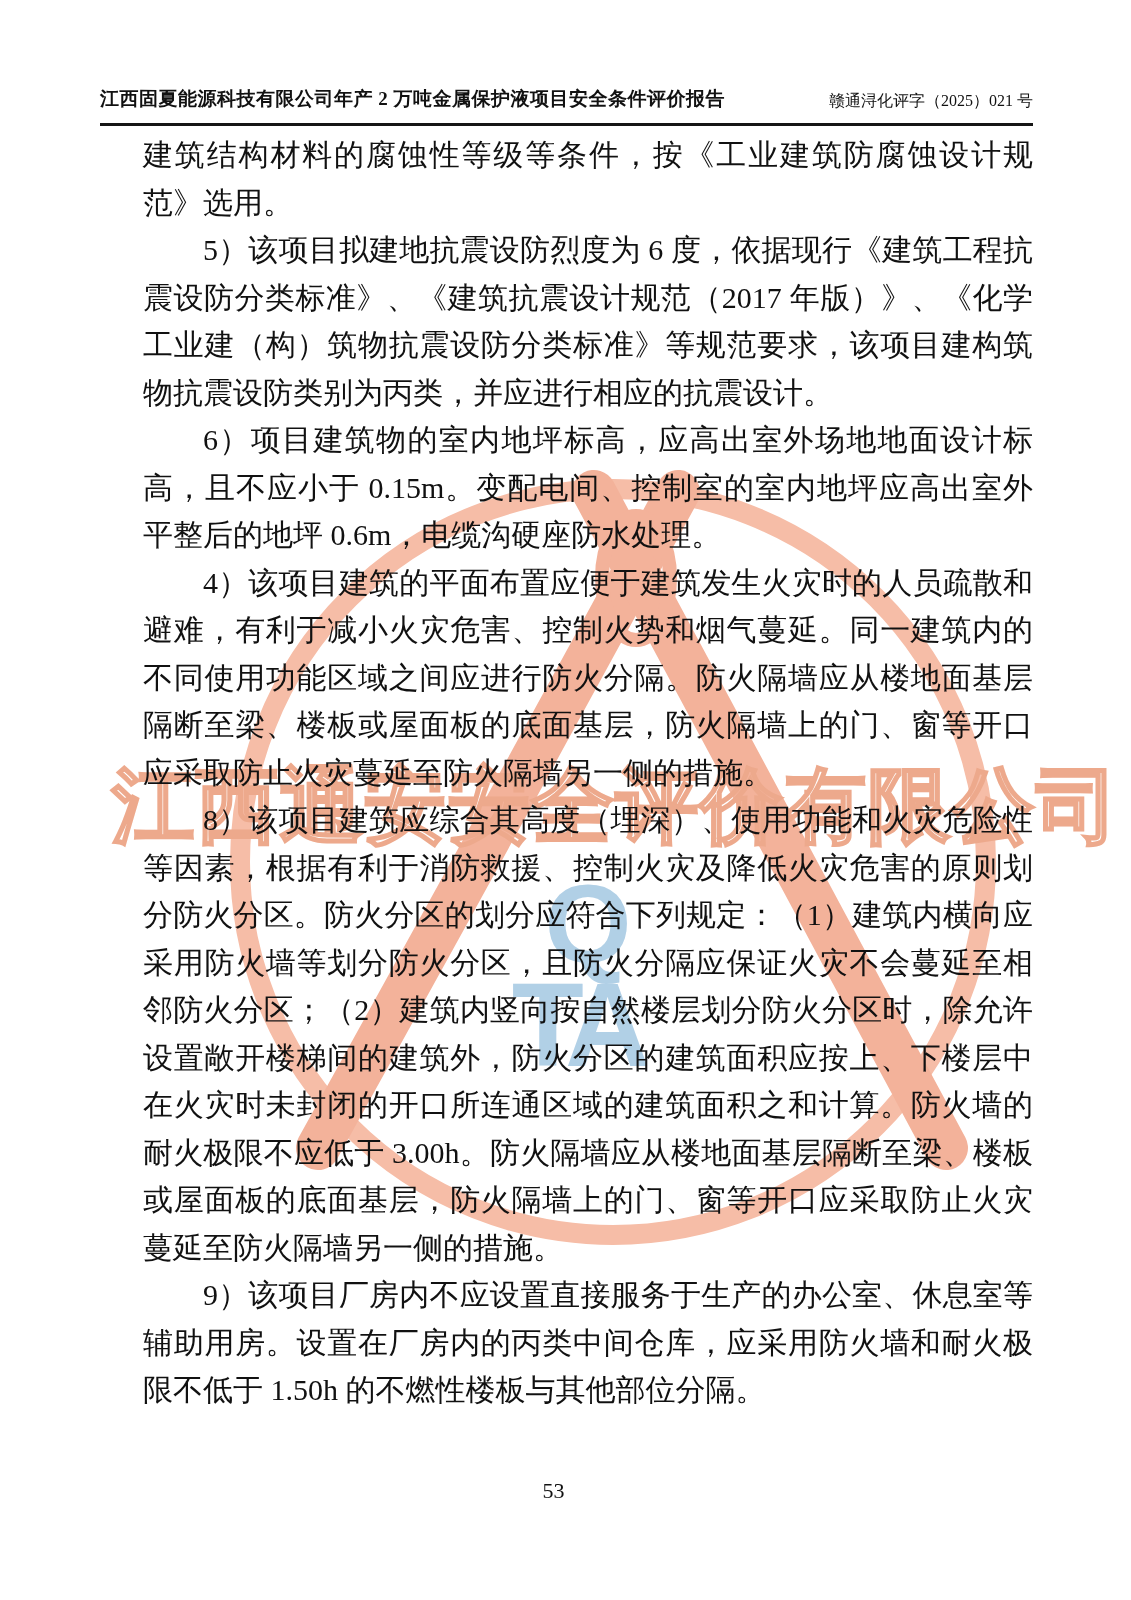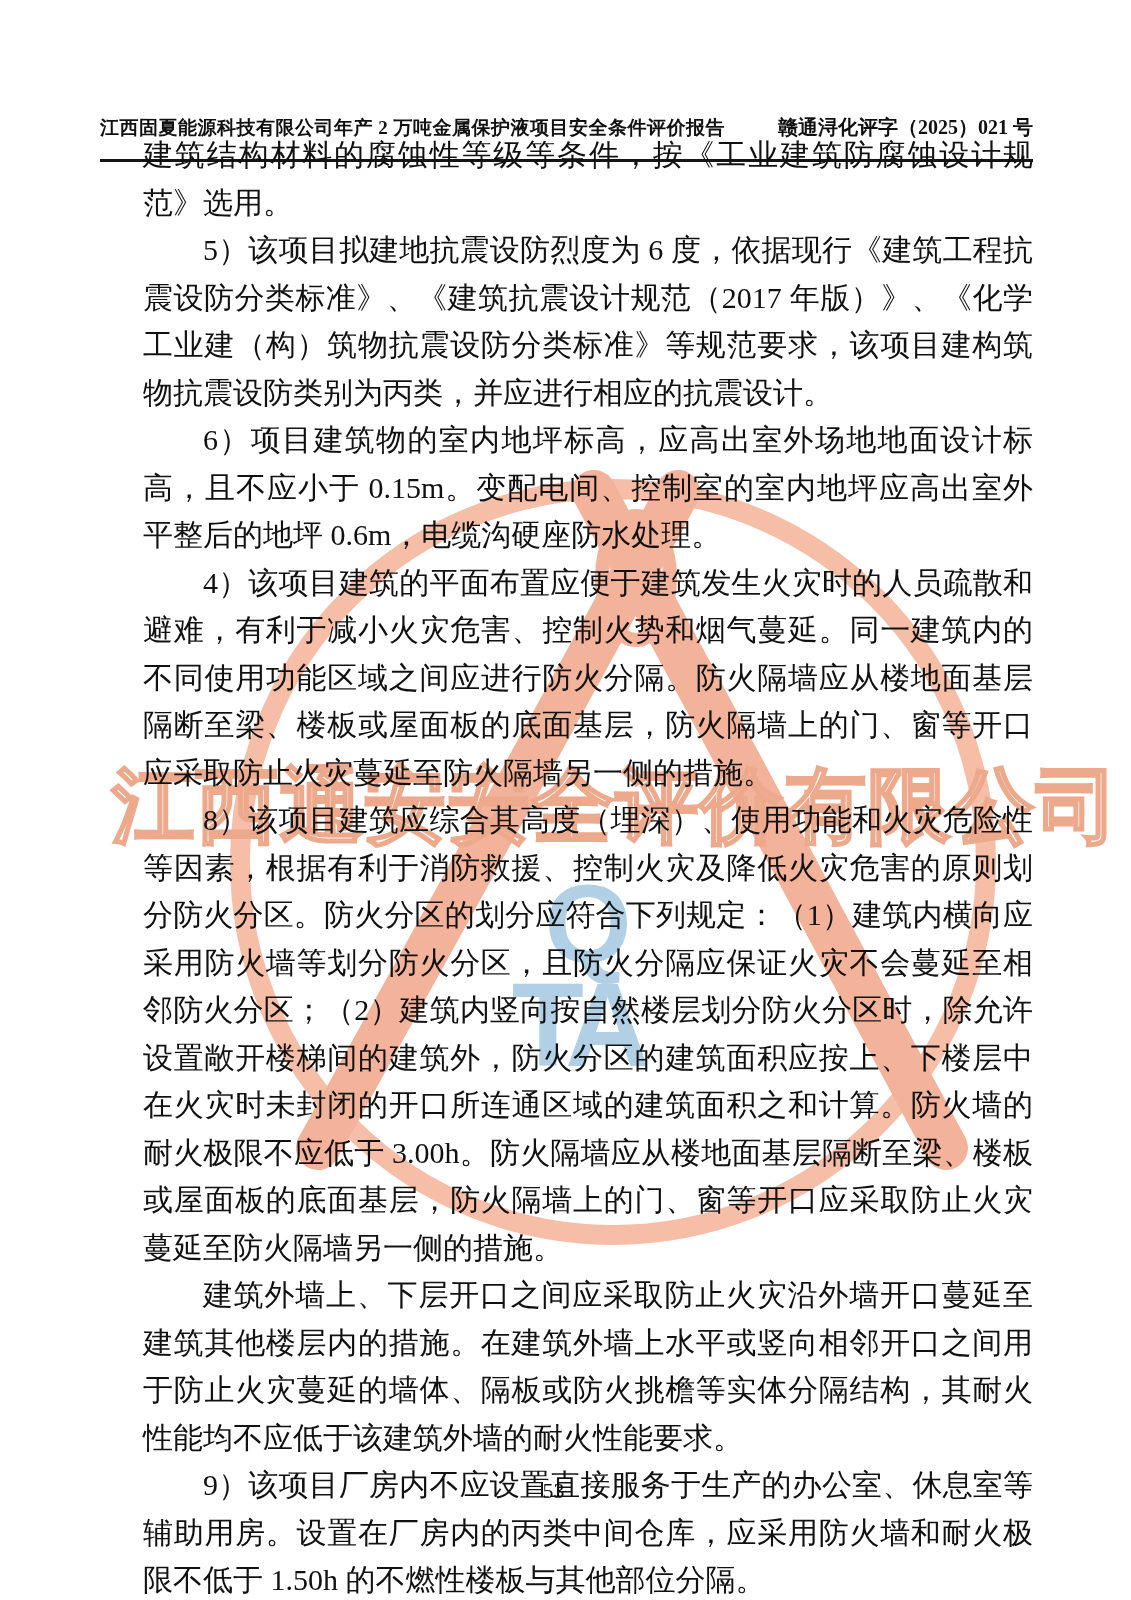--- a/index.html
+++ b/index.html
@@ -11,27 +11,27 @@
     overflow:hidden;
     font-family:"Liberation Serif","DejaVu Serif",serif;
     color:#111;
   }
   
   .header{
     position:absolute;
     left:100px;top:86px;width:933px;
     display:flex;justify-content:space-between;align-items:flex-end;
     border-bottom:3px solid #151515;
-    padding-bottom:18px;
+    padding-bottom:11px;
   }
   .header .h-left{
     font-size:19px;font-weight:700;letter-spacing:0.5px;white-space:nowrap;
   }
   .header .h-right{
-    font-size:20px;font-weight:700;white-space:nowrap;margin-top:28px;
+    font-size:16px;font-weight:400;white-space:nowrap;
   }
   
   .watermark{
     position:absolute;left:0;top:0;width:1131px;height:1600px;
     z-index:0;pointer-events:none;
   }
   .wm-svg{position:absolute;left:0;top:0;}
   .wm-company{
     font-family:"Liberation Serif","DejaVu Serif",serif;
     font-weight:700;
@@ -83,21 +83,20 @@
     <span class="h-left">江西固夏能源科技有限公司年产 2 万吨金属保护液项目安全条件评价报告</span>
     <span class="h-right">赣通浔化评字（2025）021 号</span>
   </div>
 
   <div class="bodytext">
     <p class="first">建筑结构材料的腐蚀性等级等条件，按《工业建筑防腐蚀设计规范》选用。</p>
     <p>5）该项目拟建地抗震设防烈度为 6 度，依据现行《建筑工程抗震设防分类标准》、《建筑抗震设计规范（2017 年版）》、《化学工业建（构）筑物抗震设防分类标准》等规范要求，该项目建构筑物抗震设防类别为丙类，并应进行相应的抗震设计。</p>
     <p>6）项目建筑物的室内地坪标高，应高出室外场地地面设计标高，且不应小于 0.15m。变配电间、控制室的室内地坪应高出室外平整后的地坪 0.6m，电缆沟硬座防水处理。</p>
     <p>4）该项目建筑的平面布置应便于建筑发生火灾时的人员疏散和避难，有利于减小火灾危害、控制火势和烟气蔓延。同一建筑内的不同使用功能区域之间应进行防火分隔。防火隔墙应从楼地面基层隔断至梁、楼板或屋面板的底面基层，防火隔墙上的门、窗等开口应采取防止火灾蔓延至防火隔墙另一侧的措施。</p>
     <p>8）该项目建筑应综合其高度（埋深）、使用功能和火灾危险性等因素，根据有利于消防救援、控制火灾及降低火灾危害的原则划分防火分区。防火分区的划分应符合下列规定：（1）建筑内横向应采用防火墙等划分防火分区，且防火分隔应保证火灾不会蔓延至相邻防火分区；（2）建筑内竖向按自然楼层划分防火分区时，除允许设置敞开楼梯间的建筑外，防火分区的建筑面积应按上、下楼层中在火灾时未封闭的开口所连通区域的建筑面积之和计算。防火墙的耐火极限不应低于 3.00h。防火隔墙应从楼地面基层隔断至梁、楼板或屋面板的底面基层，防火隔墙上的门、窗等开口应采取防止火灾蔓延至防火隔墙另一侧的措施。</p>
-    <p>建筑外墙上、下层开口之间应采取防止火灾沿外墙开口蔓延至建筑其他楼层内的措施。在建筑外墙上水平或竖向相邻开口之间用于防止火灾蔓延的墙体、隔板或防火挑檐等实体分隔结构，其耐火性能均不应低于该建筑外墙的耐火性能要求。</p>
     <p>9）该项目厂房内不应设置直接服务于生产的办公室、休息室等辅助用房。设置在厂房内的丙类中间仓库，应采用防火墙和耐火极限不低于 1.50h 的不燃性楼板与其他部位分隔。</p>
   </div>
 
   <div class="footer">
     <span>53</span>
   </div>
 
 </div>
 
 </body></html>

